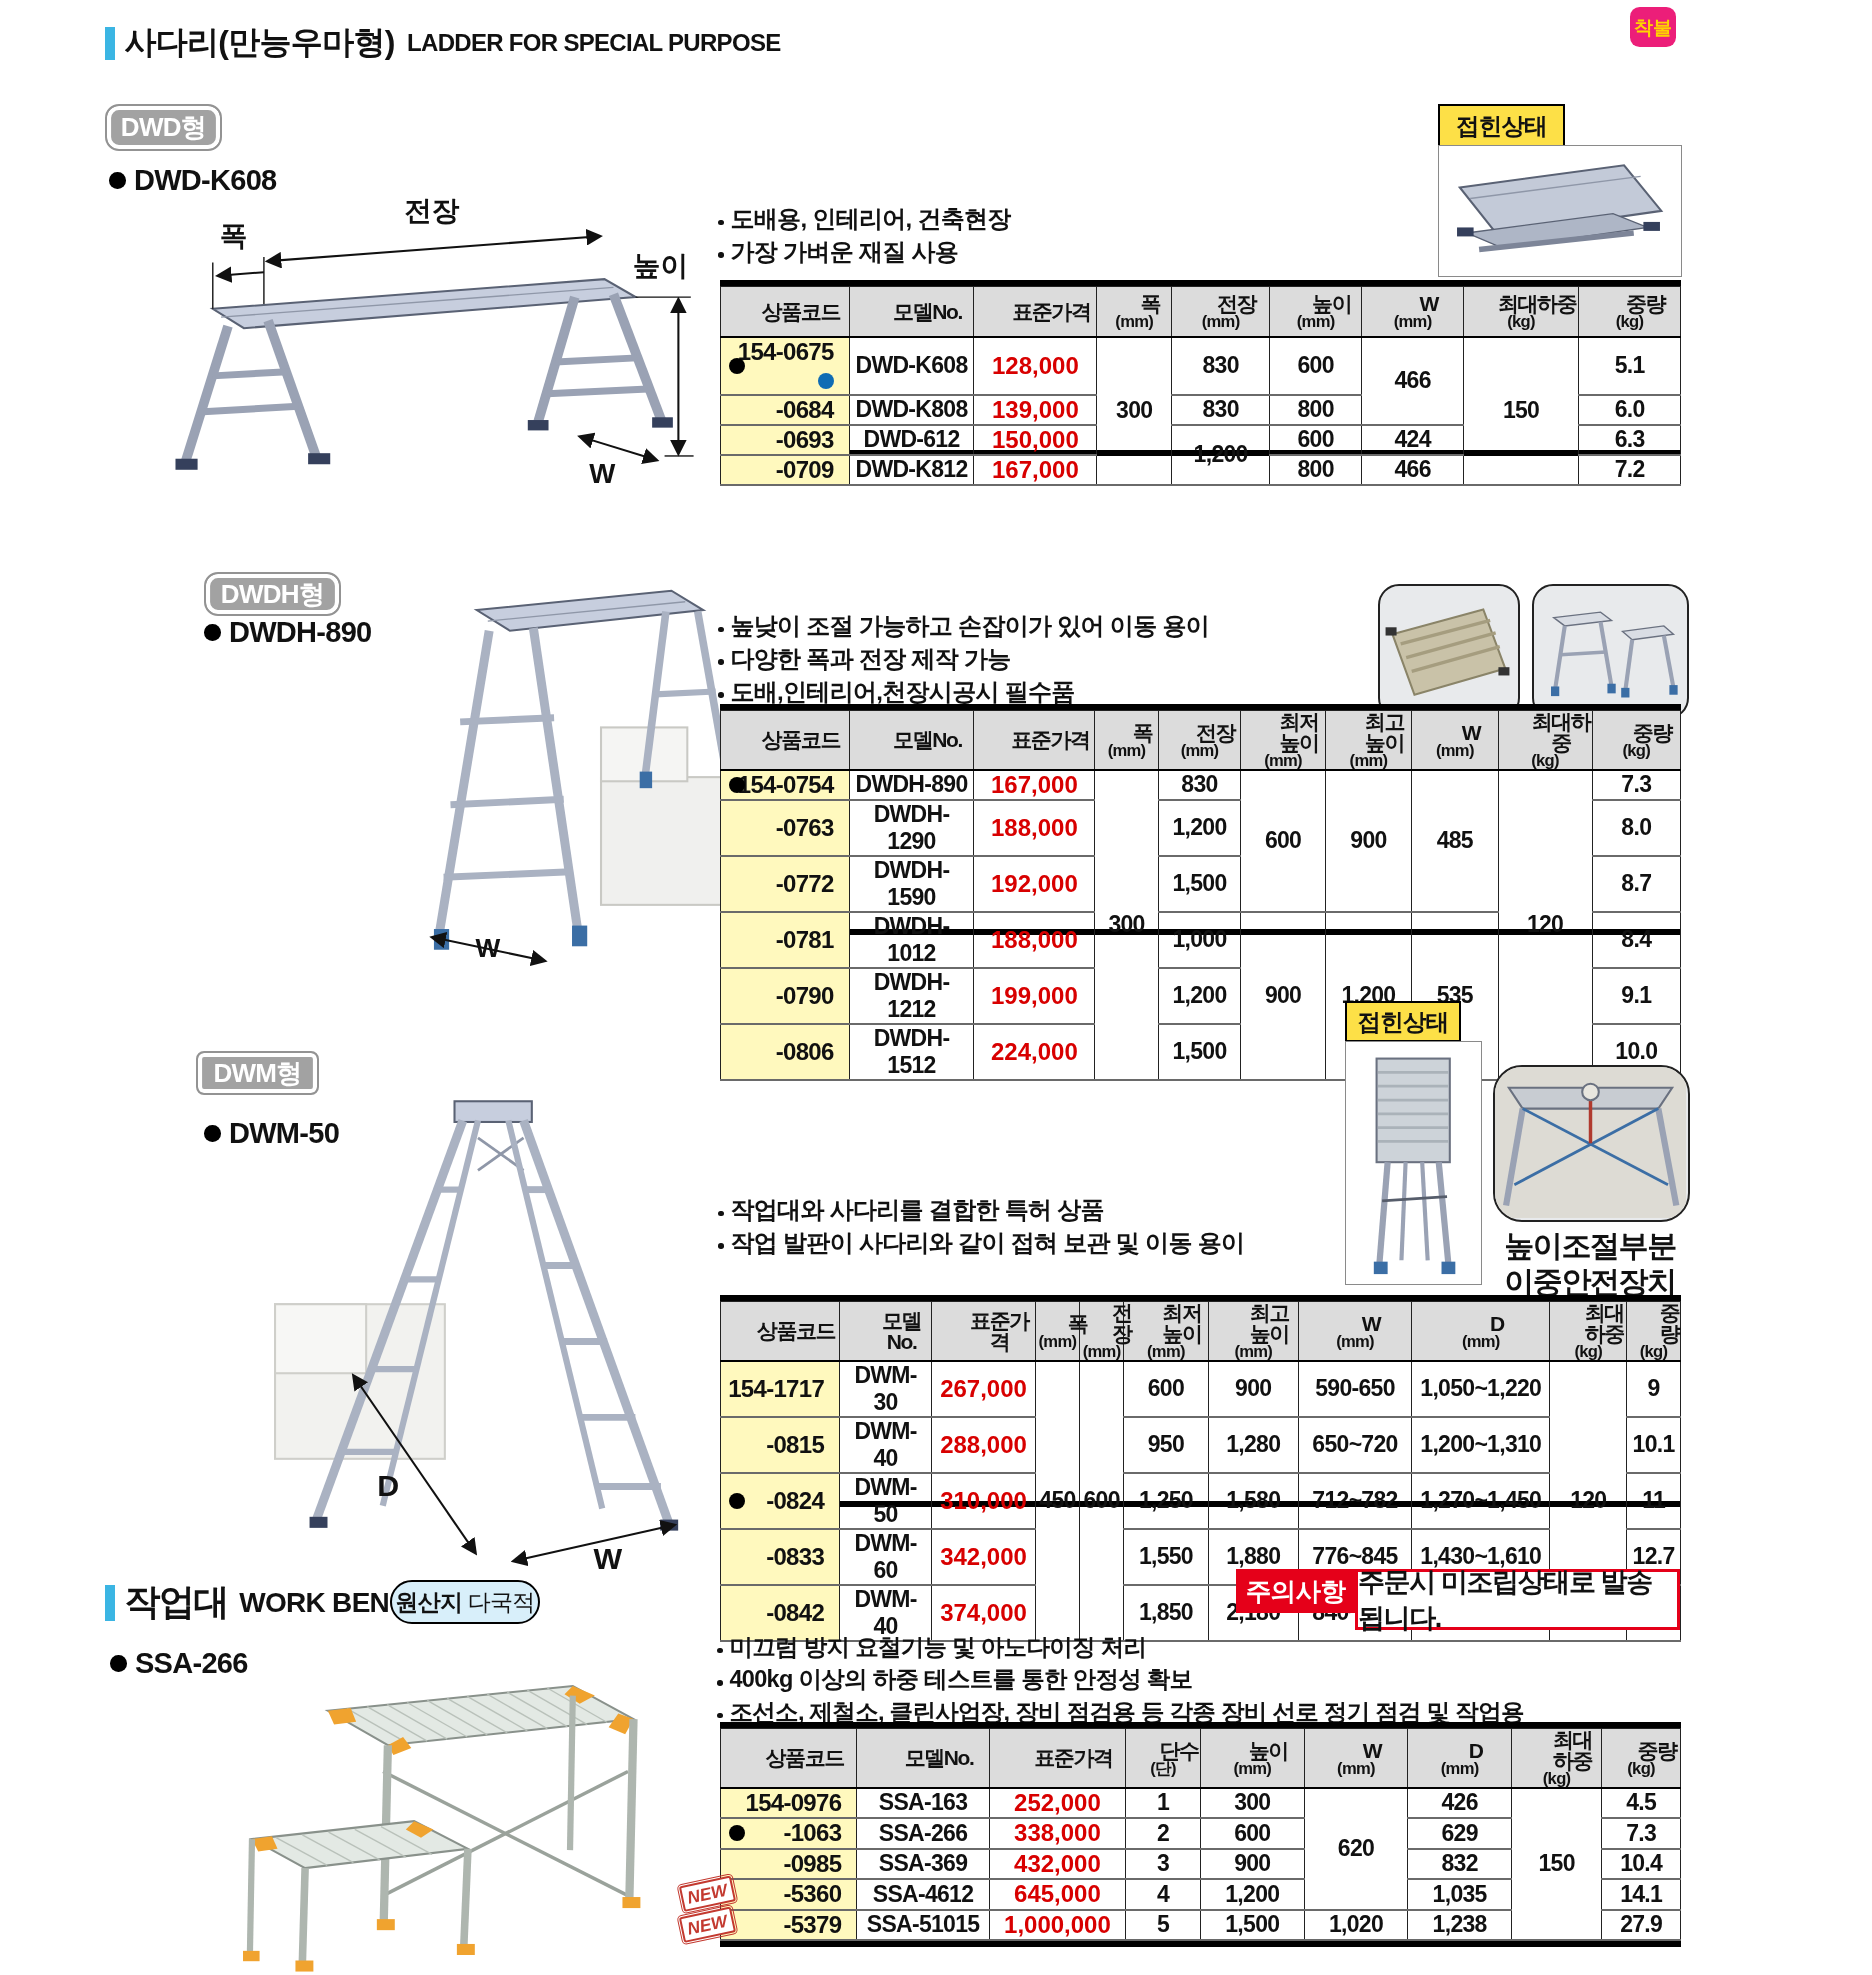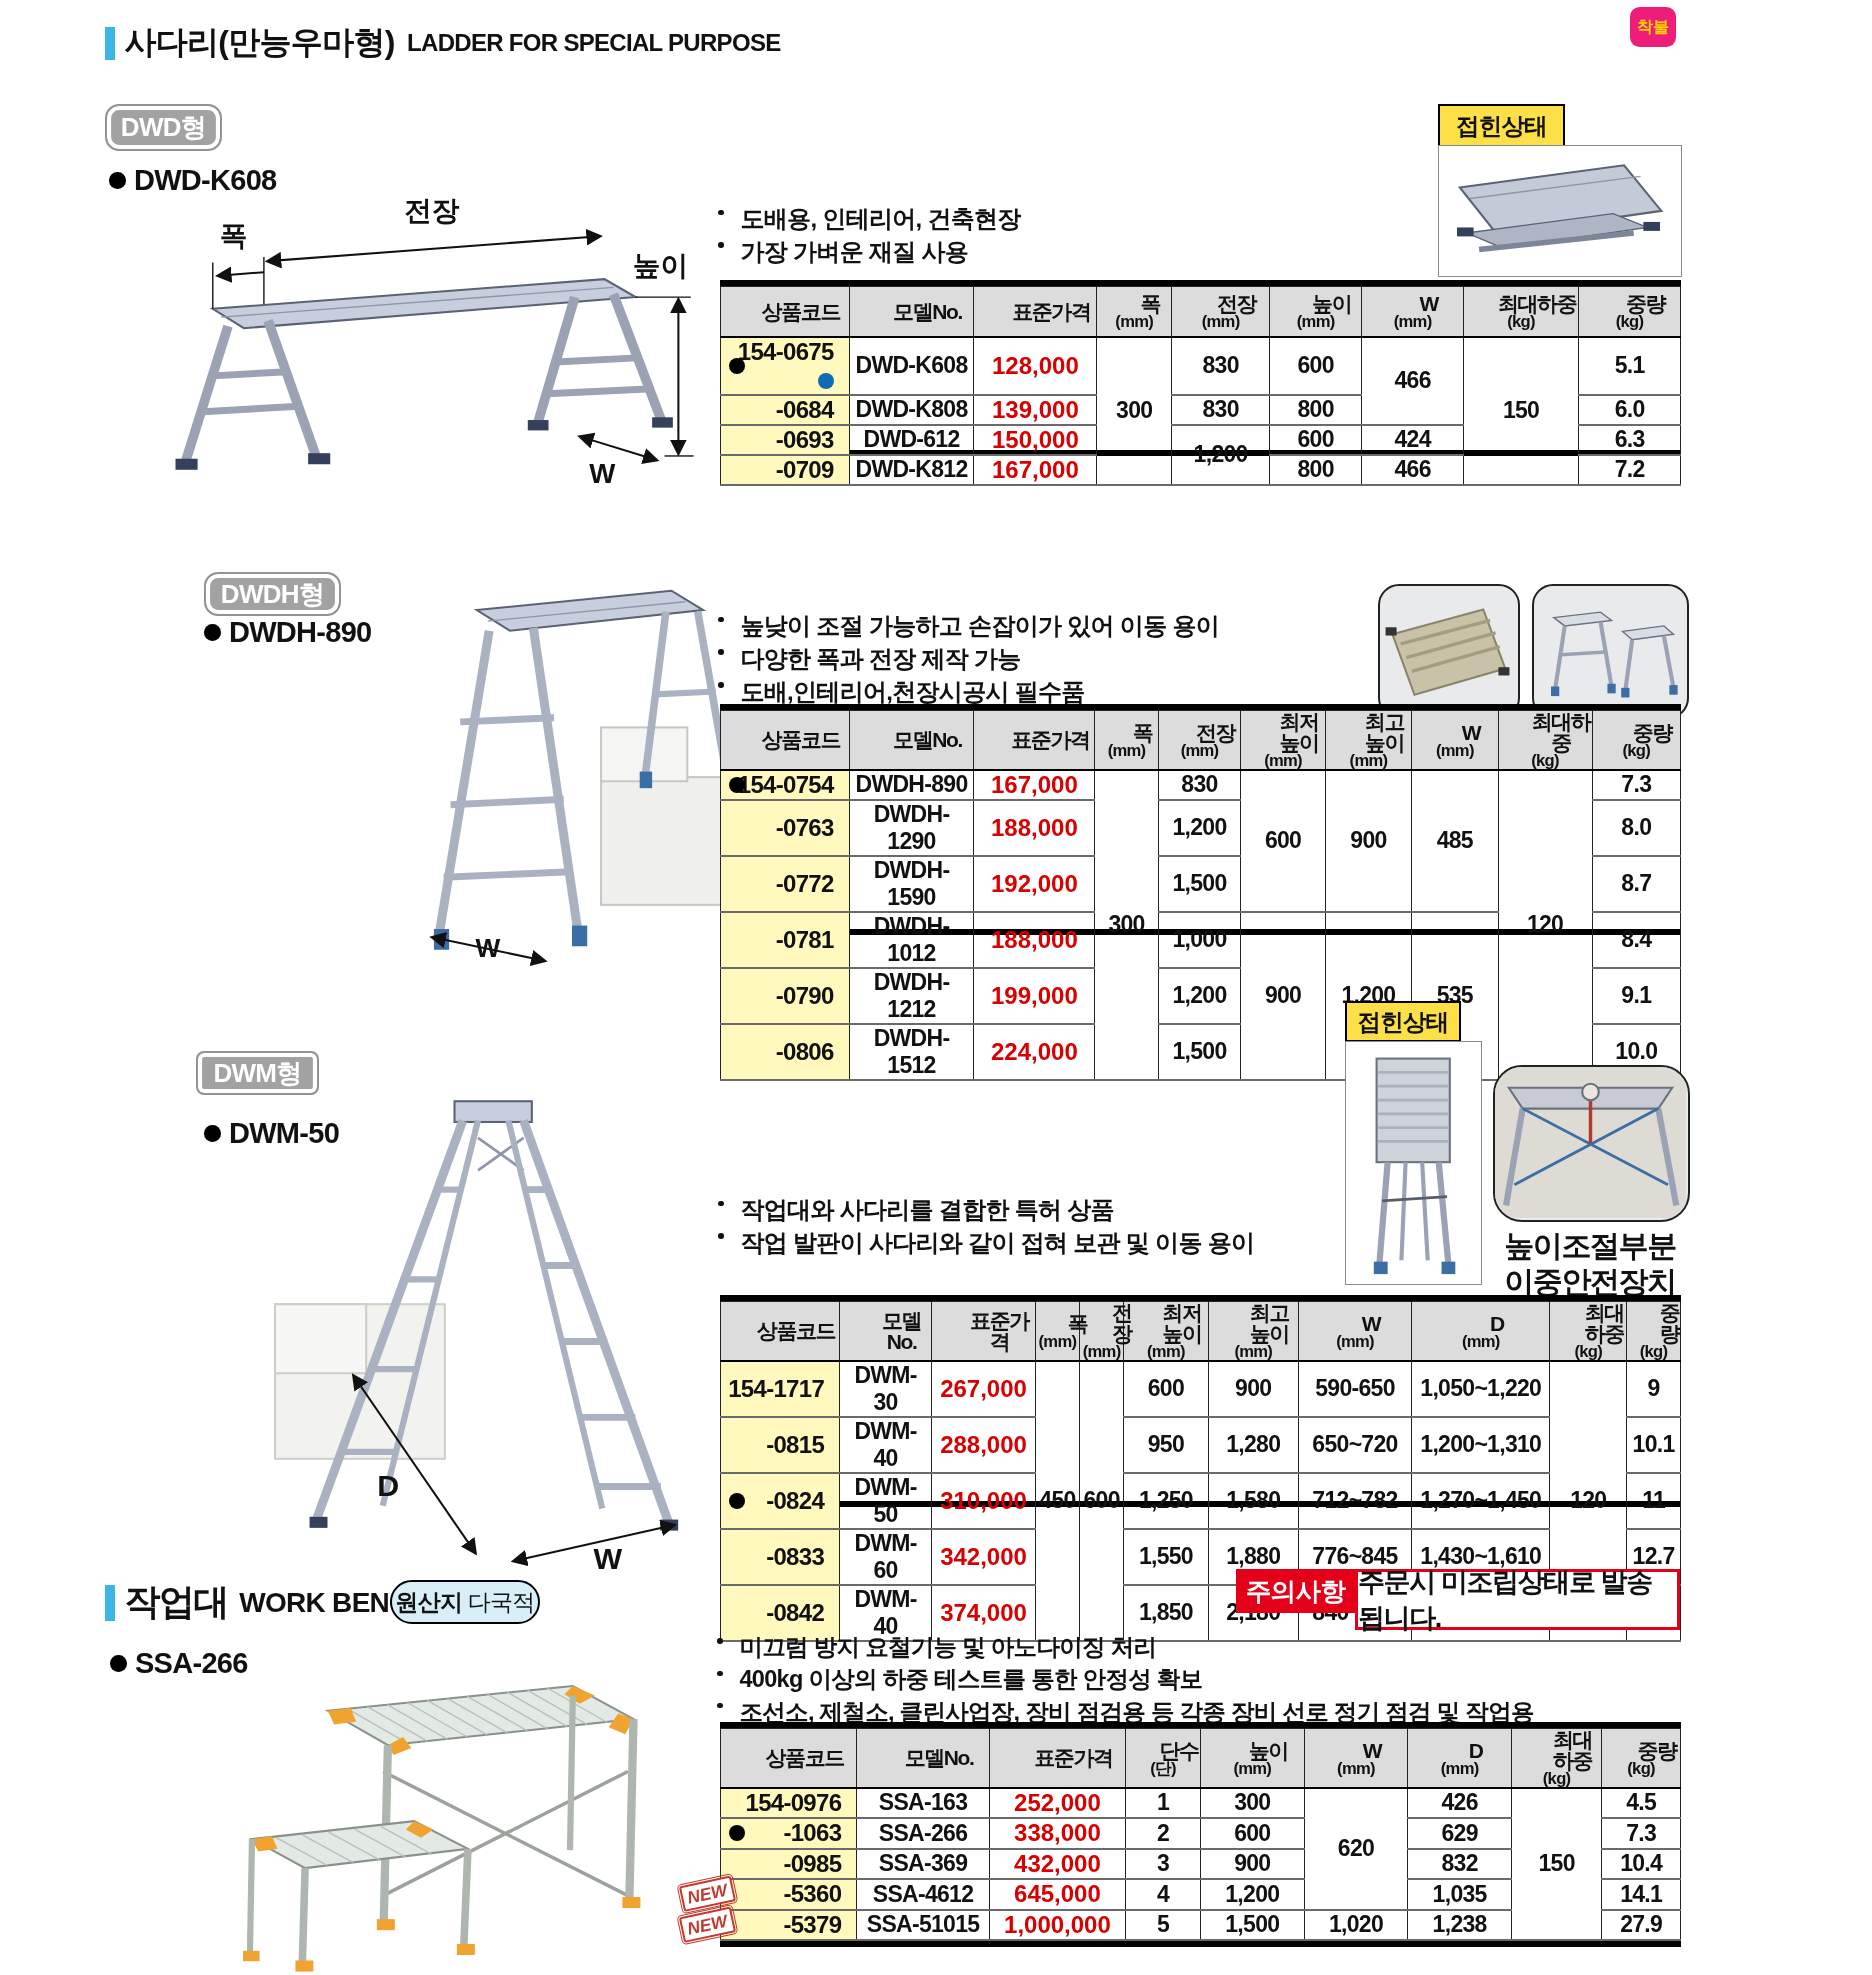--- a/index.html
+++ b/index.html
@@ -1,38 +1,38 @@
 <!DOCTYPE html>
 <html style="font-size:11px"><head>
 <meta charset="utf-8">
 <style>
   html,body{margin:0;padding:0;background:#ffffff;}
   body{width:1873px;height:1975px;position:relative;font-family:"Liberation Sans","DejaVu Sans",sans-serif;color:#111;}
   .abs{position:absolute;}
 
   
   .chakbul{left:1630px;top:7px;width:46px;height:40px;background:#EC1E79;border-radius:9.7px;
-    color:#FFD400;font-size:16px;font-weight:bold;display:flex;align-items:center;justify-content:center;line-height:1.0;text-align:center;}
+    color:#FFD400;font-size:19px;font-weight:bold;display:flex;align-items:center;justify-content:center;line-height:1.0;text-align:center;}
 
   
   .titlebar{left:105px;top:21px;display:flex;align-items:center;}
   .cyanbar{width:9.7px;height:33px;background:#3BB5E3;margin-right:9.7px;}
   .t-ko{font-size:32px;font-weight:bold;letter-spacing:-0.7px;}
   .t-en{font-size:24px;font-weight:bold;margin-left:12.4px;letter-spacing:-0.7px;}
 
   
   .typebadge{background:#a2a2a2;border:2.1px solid #939393;box-shadow:inset 0 0 0 4.1px #fff;border-radius:14px;
     color:#fff;font-weight:bold;font-size:26px;display:flex;align-items:center;justify-content:center;letter-spacing:-0.7px;}
 
   .product{font-size:29px;font-weight:bold;display:flex;align-items:center;letter-spacing:-0.7px;}
   .pdot{width:16.6px;height:16.6px;border-radius:50%;background:#000;display:inline-block;margin-right:8.3px;flex:0 0 auto;}
 
   
   .blist{font-size:24px;font-weight:bold;letter-spacing:-0.7px;}
-  .bl{display:flex;align-items:center;margin-bottom:7.6px;gap:10px;}
+  .bl{display:flex;align-items:flex-end;margin-bottom:7.6px;}
   .bdot{width:5.5px;height:5.5px;border-radius:50%;background:#111;margin-right:7px;flex:0 0 auto;position:relative;top:-6.2px;}
   .btxt{line-height:1.05;}
 
   
   .foldlabel{background:#fde047;border:2.1px solid #000;font-size:23.5px;font-weight:bold;
     display:flex;align-items:center;justify-content:center;letter-spacing:-0.7px;}
   .imgbox{border:1.4px solid #8a8a8a;background:#fff;overflow:hidden;}
   .roundphoto{border:2.1px solid #222;border-radius:21px;background:#e8eaec;overflow:hidden;}
   .caption{font-size:30px;font-weight:bold;text-align:center;line-height:1.2;letter-spacing:-1.4px;}
 

